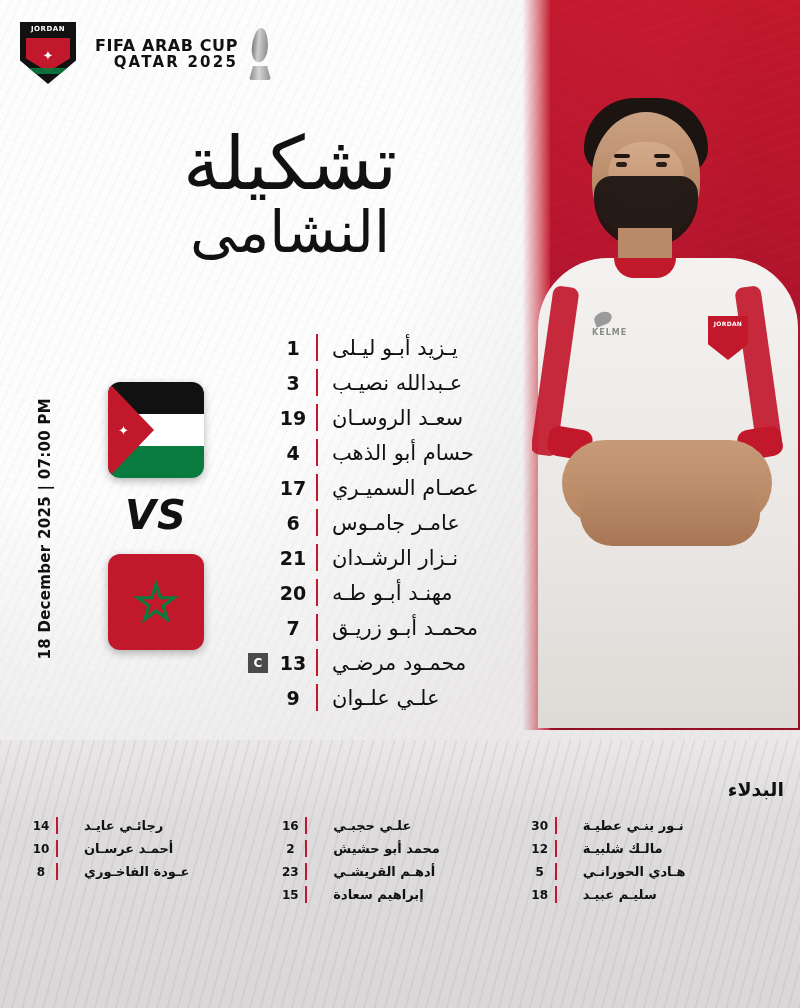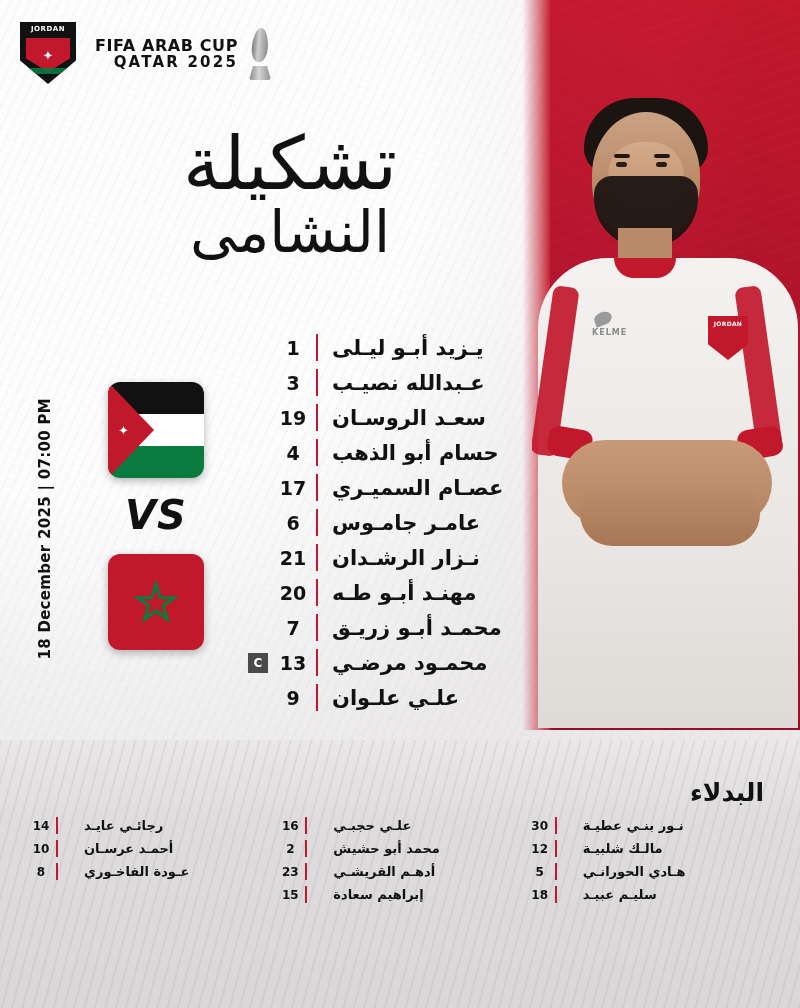--- a/index.html
+++ b/index.html
@@ -203,37 +203,37 @@
     writing-mode:vertical-rl;transform:rotate(180deg);
     font-size:15px;font-weight:bold;color:#111;letter-spacing:.3px;direction:ltr;
   }
 
   
   .lineup{position:absolute;right:255px;top:330px;width:275px;direction:rtl;}
   .row{
     display:flex;align-items:center;height:35px;position:relative;
   }
   .row .name{
-    flex:1;text-align:left;font-size:21px;font-weight:bold;color:#111;
+    flex:1;text-align:left;font-size:21px;font-weight:normal;color:#111;
     letter-spacing:2px;padding-left:16px;
   }
   .row .sep{
     position:absolute;left:46px;top:4px;bottom:4px;width:2px;background:#c2182b;
   }
   .row .num{
     width:46px;text-align:center;font-size:19px;font-weight:bold;color:#111;direction:ltr;
   }
   .cap-badge{
     position:absolute;left:-22px;top:8px;width:20px;height:20px;background:#4a4a4a;color:#fff;
     font-size:12px;font-weight:bold;display:flex;align-items:center;justify-content:center;direction:ltr;
   }
 
   
   .subs-title{
-    position:absolute;right:36px;top:778px;font-size:25px;font-weight:bold;color:#111;direction:rtl;
+    position:absolute;right:16px;top:778px;font-size:19px;font-weight:bold;color:#111;direction:rtl;
   }
   .subs-wrap{
     position:absolute;left:0;right:0;top:814px;display:flex;direction:rtl;justify-content:flex-start;
     padding:0 26px;gap:0;
   }
   .subs-col{width:250px;direction:rtl;}
   .srow{display:flex;align-items:center;height:23px;position:relative;}
   .srow .sname{
     flex:1;text-align:left;font-size:13px;font-weight:bold;color:#111;letter-spacing:1.2px;padding-left:28px;
   }

